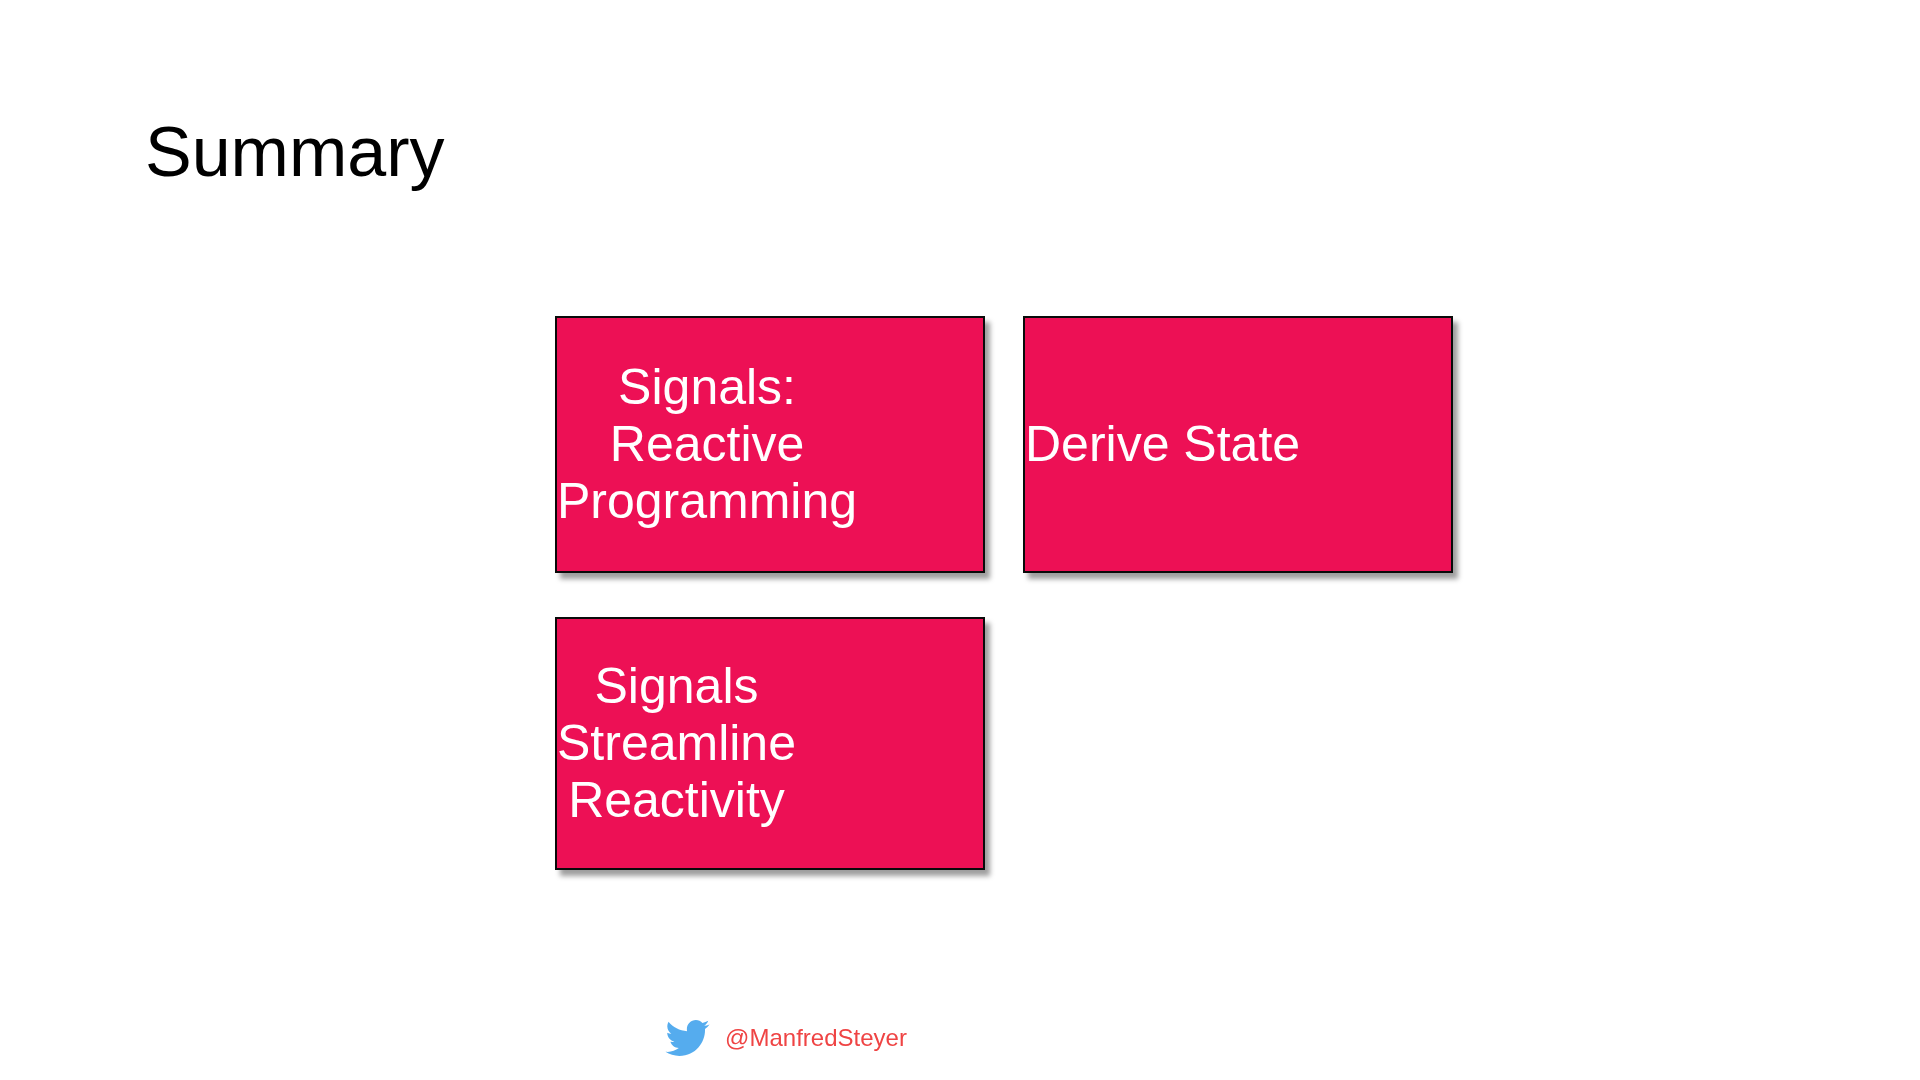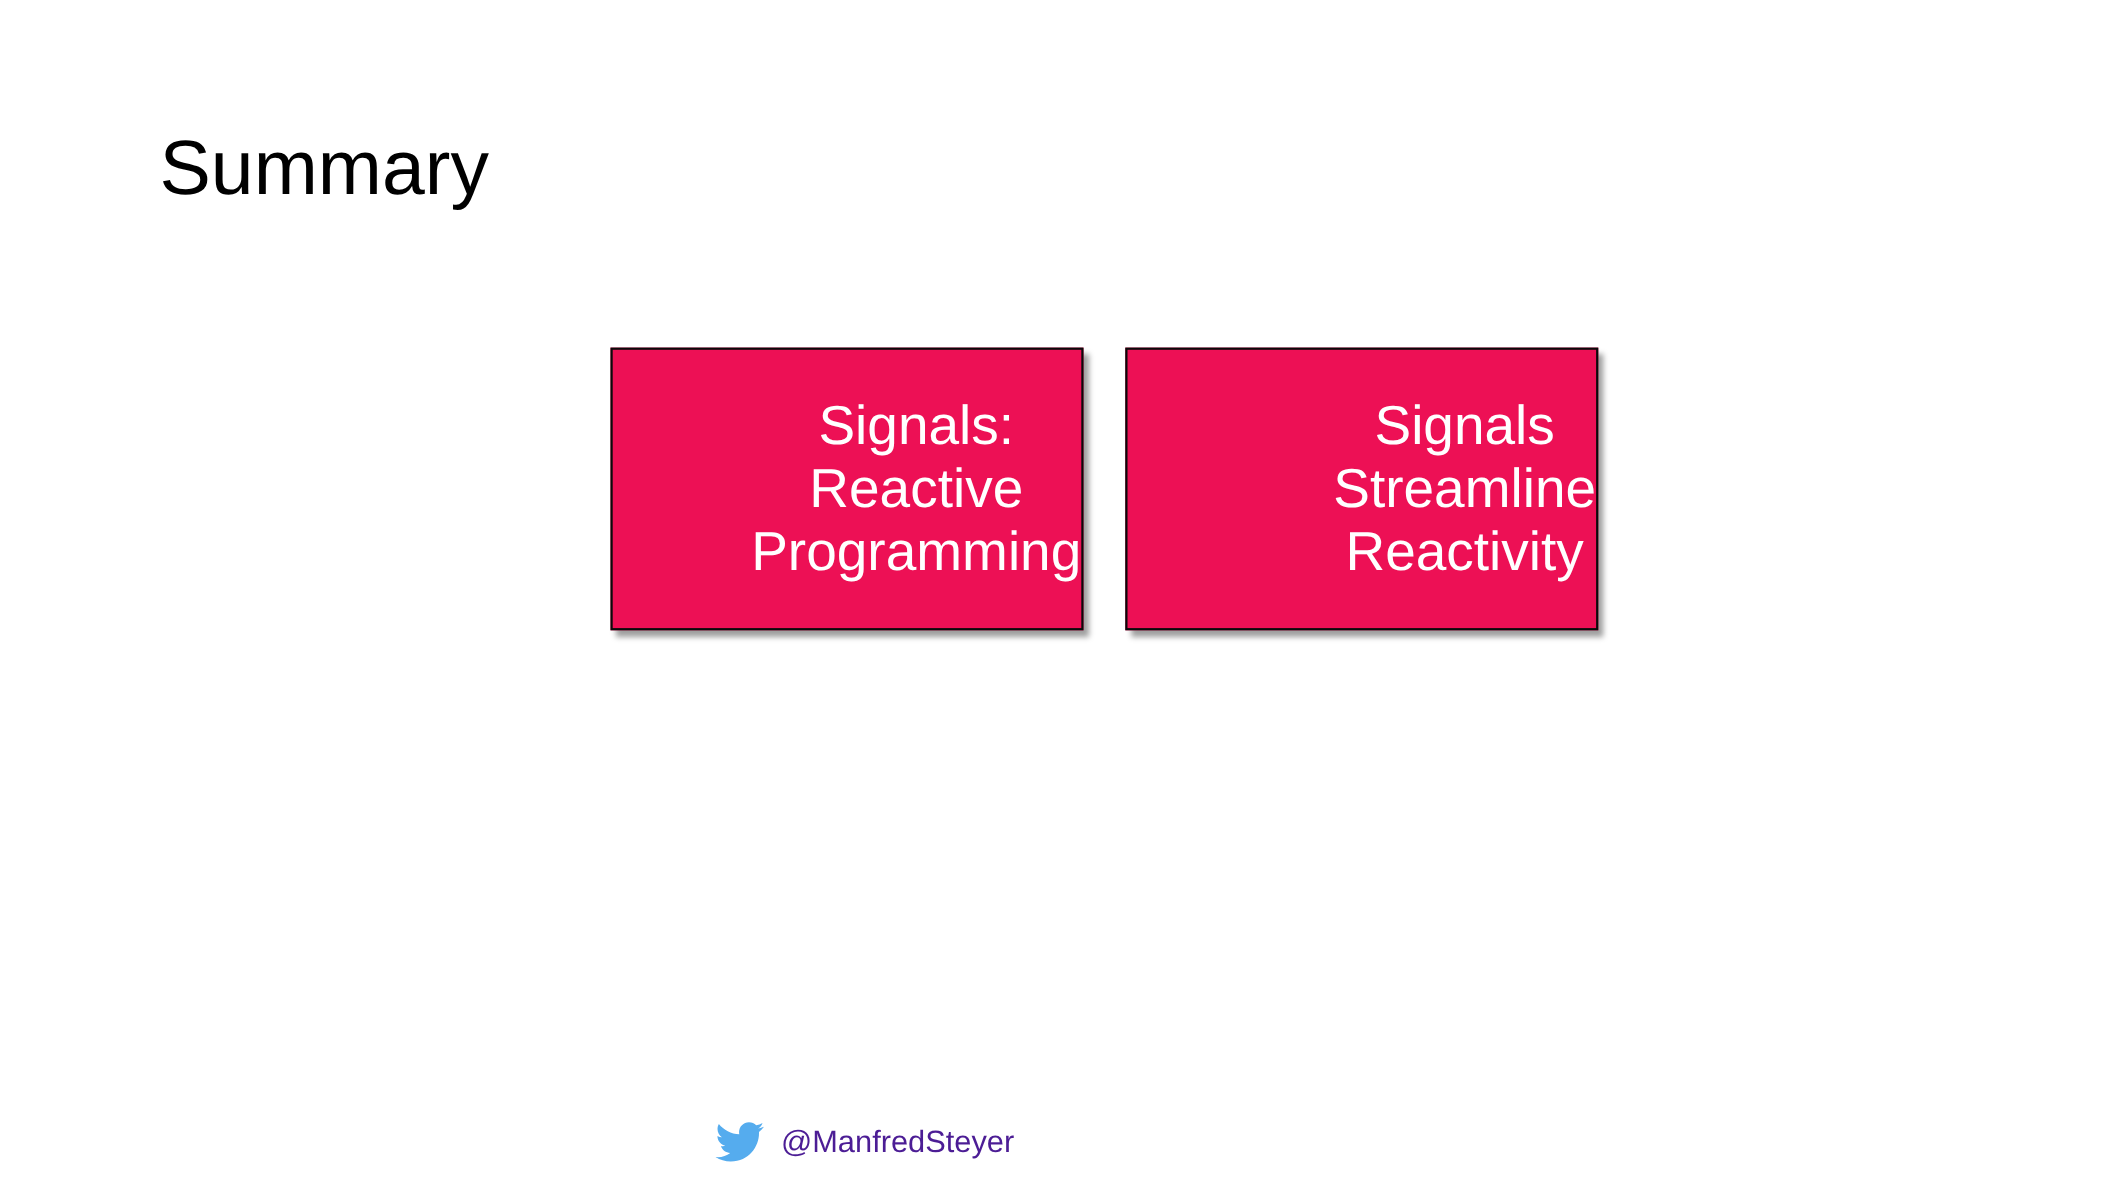--- a/index.html
+++ b/index.html
@@ -34,21 +34,21 @@
     grid-template-rows: 257px 253px;
     column-gap: 38px;
     row-gap: 44px;
   }
   .box {
     background: #ED1055;
     border: 2px solid #0a0a0a;
     box-shadow: 5px 6px 5px rgba(0, 0, 0, 0.38);
     display: flex;
     align-items: center;
-    justify-content: flex-end;
+    justify-content: flex-start;
     box-sizing: border-box;
   }
   .box-label {
     color: #ffffff;
     font-size: 50px;
     line-height: 57px;
     text-align: center;
     white-space: pre-line;
   }
   .footer {
@@ -65,37 +65,40 @@
   .bird {
     display: inline-flex;
     width: 53px;
     height: 44px;
   }
   .bird svg {
     width: 100%;
     height: 100%;
   }
   .handle {
-    font-size: 28px;
-    color: #4c1d95;
+    font-size: 24px;
+    color: #ef4444;
     text-align: center;
   }
 </style>
 </head>
 <body>
 
 <div class="slide">
 
   <h1 class="title">Summary</h1>
 
   <div class="grid">
     <div class="box">
       <span class="box-label">Signals:
 Reactive
 Programming</span>
+    </div>
+    <div class="box">
+      <span class="box-label">Derive State</span>
     </div>
     <div class="box">
       <span class="box-label">Signals
 Streamline
 Reactivity</span>
     </div>
   </div>
 
   <div class="footer">
     <span class="bird">

